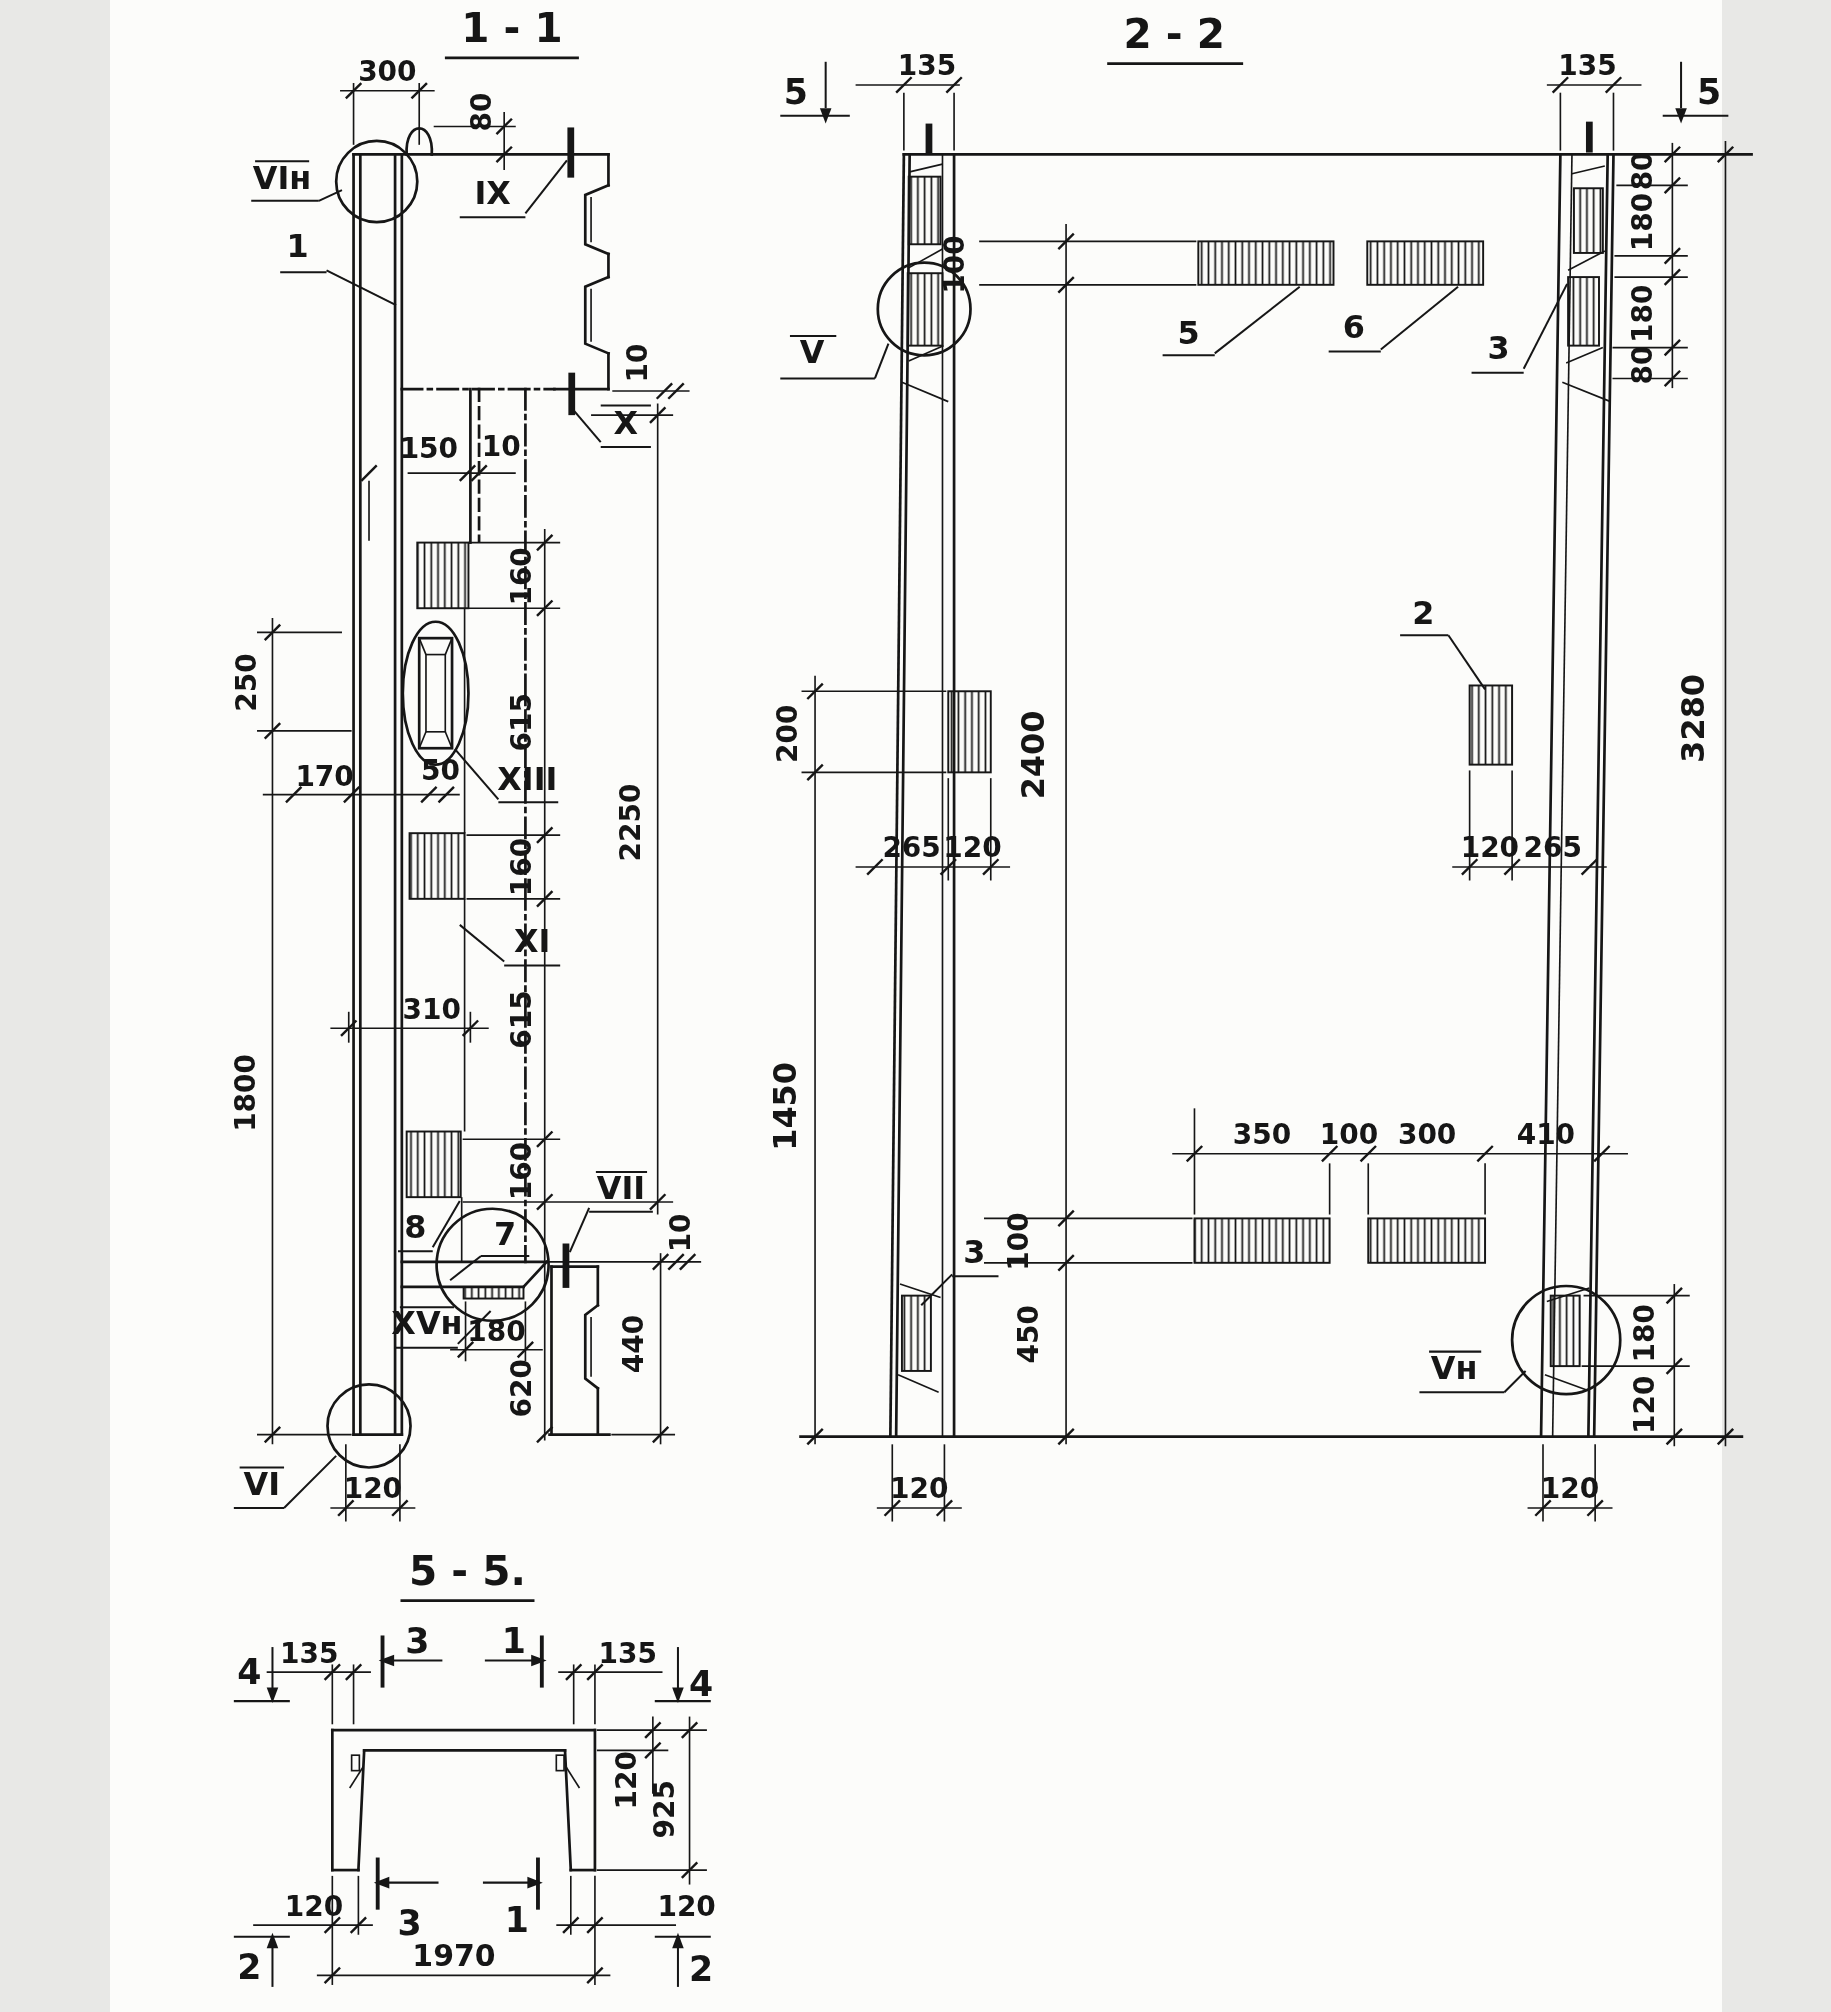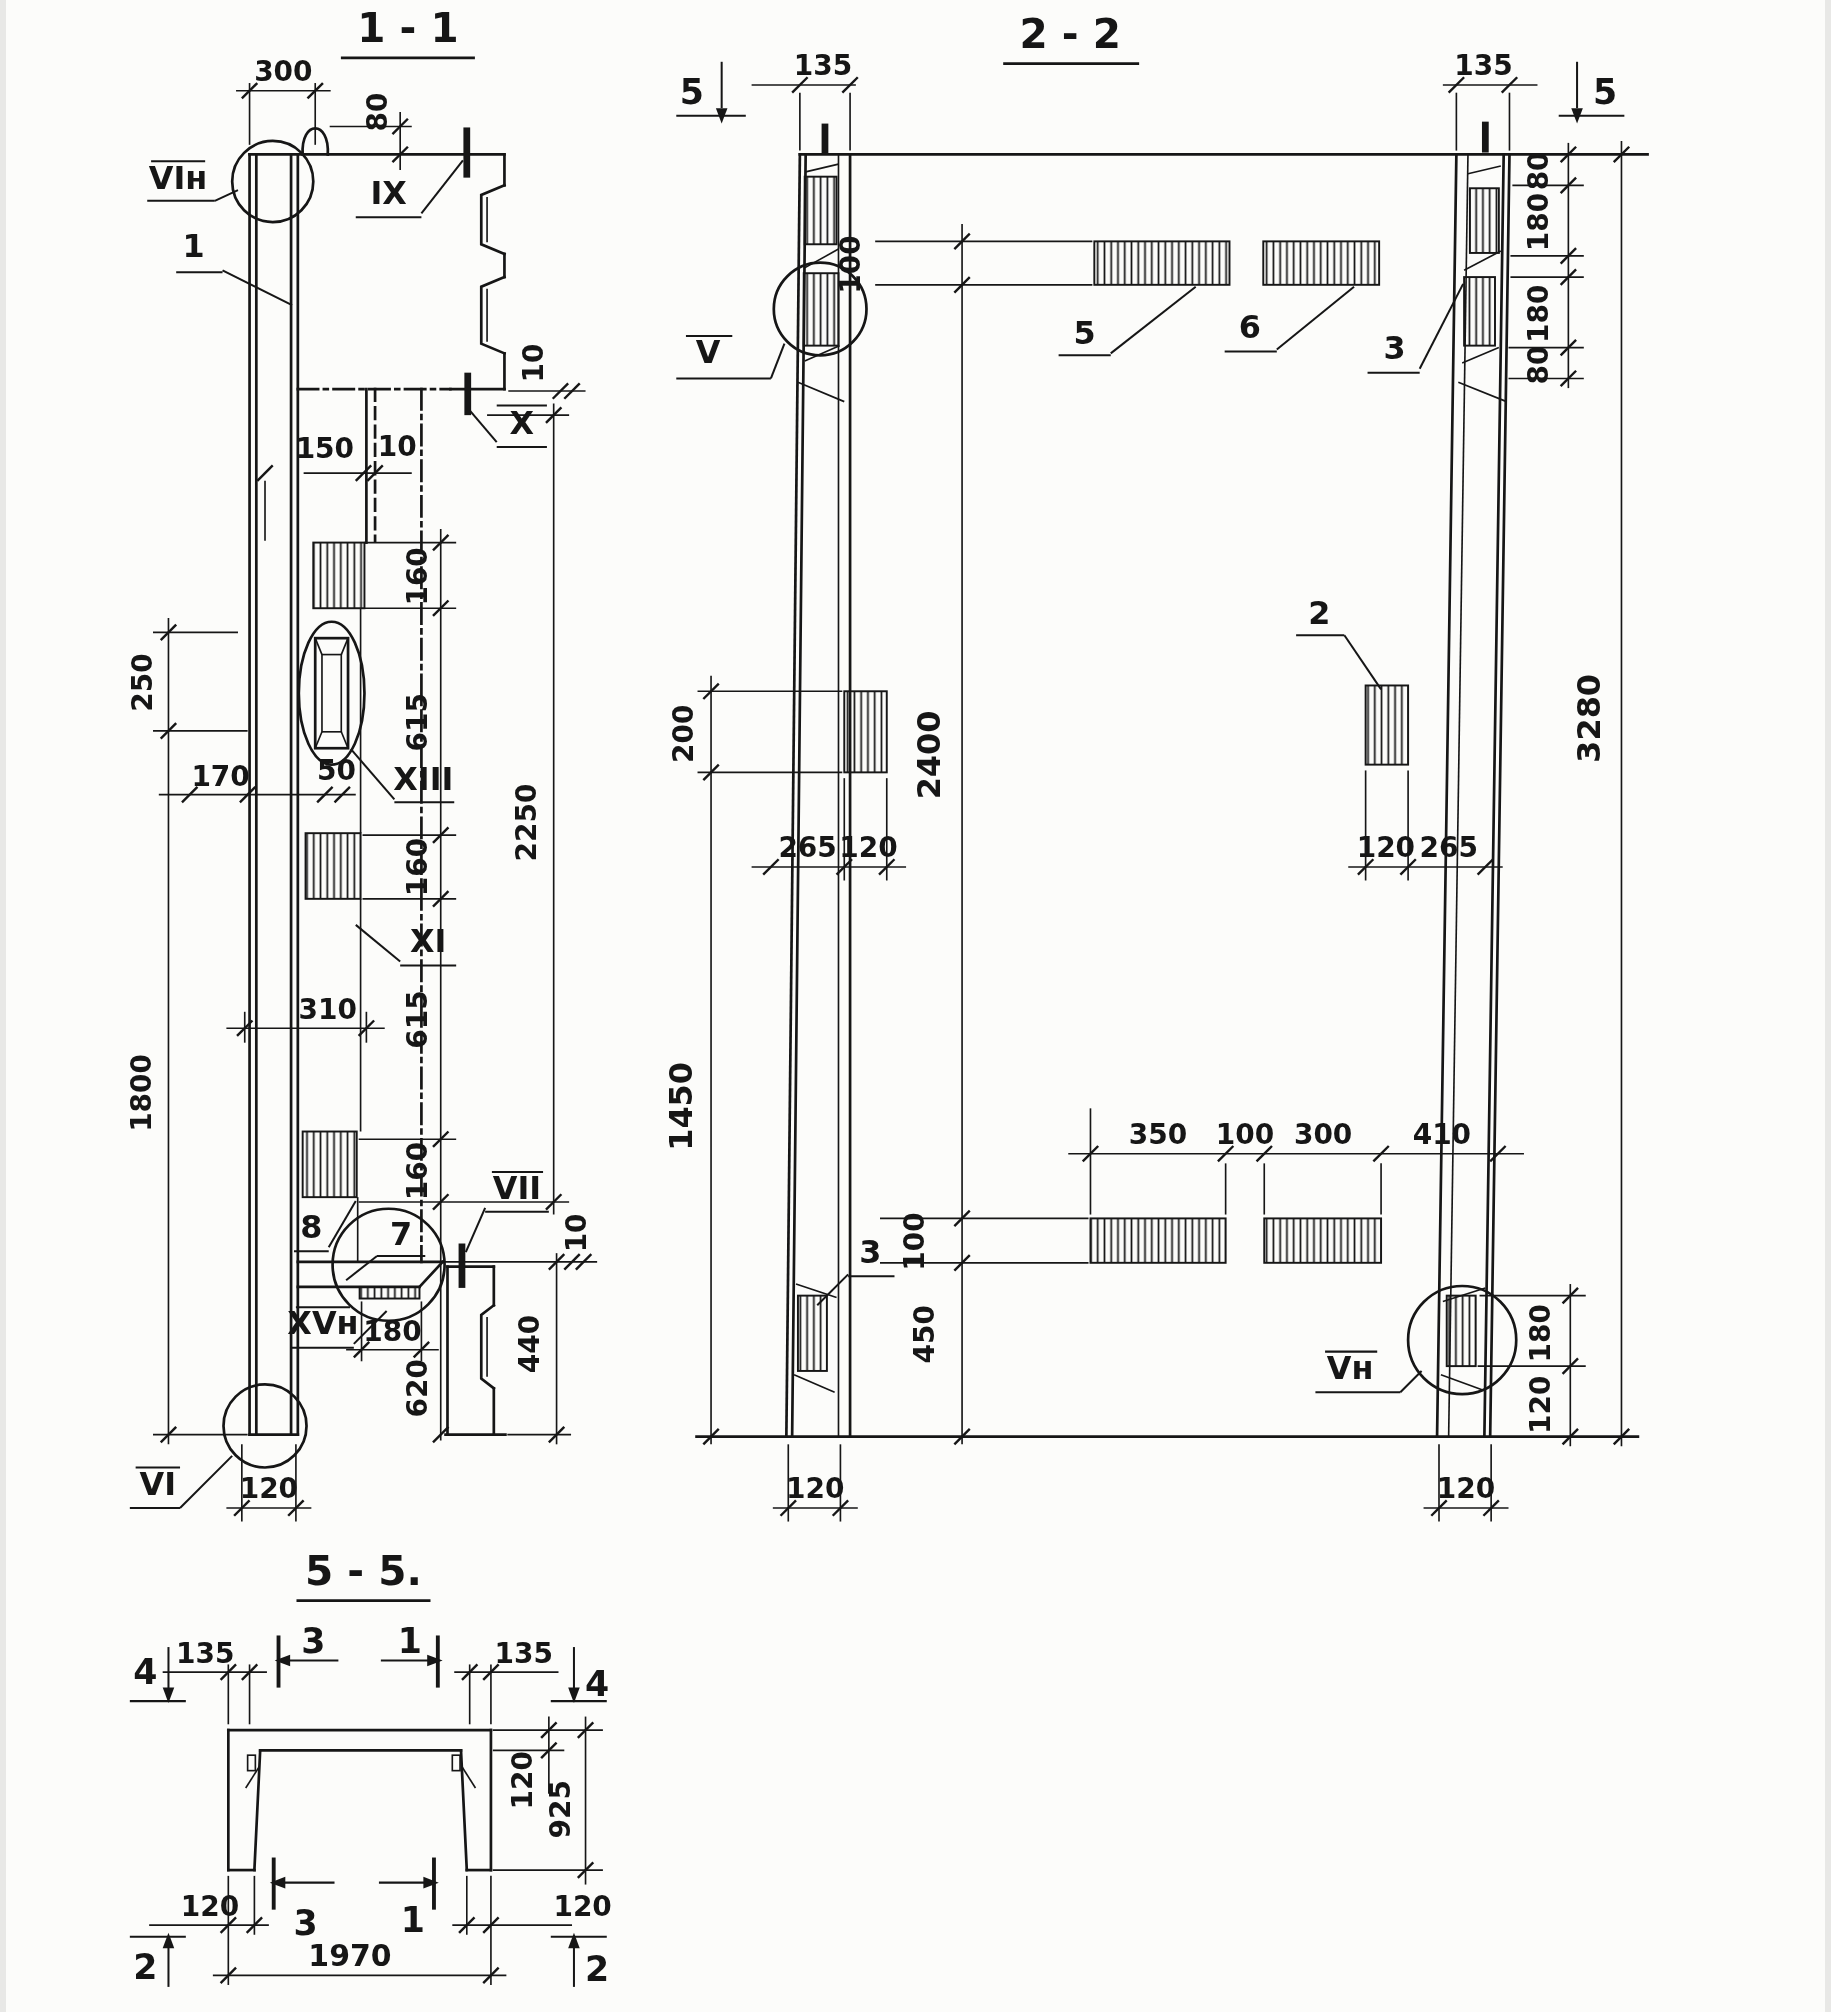--- a/index.html
+++ b/index.html
@@ -1,16 +1,16 @@
 <!DOCTYPE html>
 <html><head>
 <meta charset="utf-8">
 <style>
   html,body{margin:0;padding:0;background:#e8e8e6;}
-  #sheet{width:1819px;height:2012px;background:#fcfcfa;margin:0 auto;position:relative;}
+  #sheet{width:1612px;height:2012px;background:#fcfcfa;margin:0 auto;position:relative;}
   svg{display:block;}
   svg text{font-family:"DejaVu Sans","Liberation Sans",sans-serif;font-weight:700;fill:#161616;}
   .t29{font-size:29px;} .t31{font-size:31px;} .t33{font-size:33px;} .t36{font-size:36px;} .t42{font-size:42px;}
   .ol{stroke:#161616;stroke-width:2.8;fill:none;stroke-linecap:square;}
   .th{stroke:#161616;stroke-width:1.7;fill:none;}
   .ld{stroke:#161616;stroke-width:2.1;fill:none;}
   .dash{stroke-dasharray:12 7;}
   .dd{stroke-dasharray:21 6 4 6;}
   .bt{stroke:#161616;stroke-width:7;}
   .b4{stroke:#161616;stroke-width:4;}

